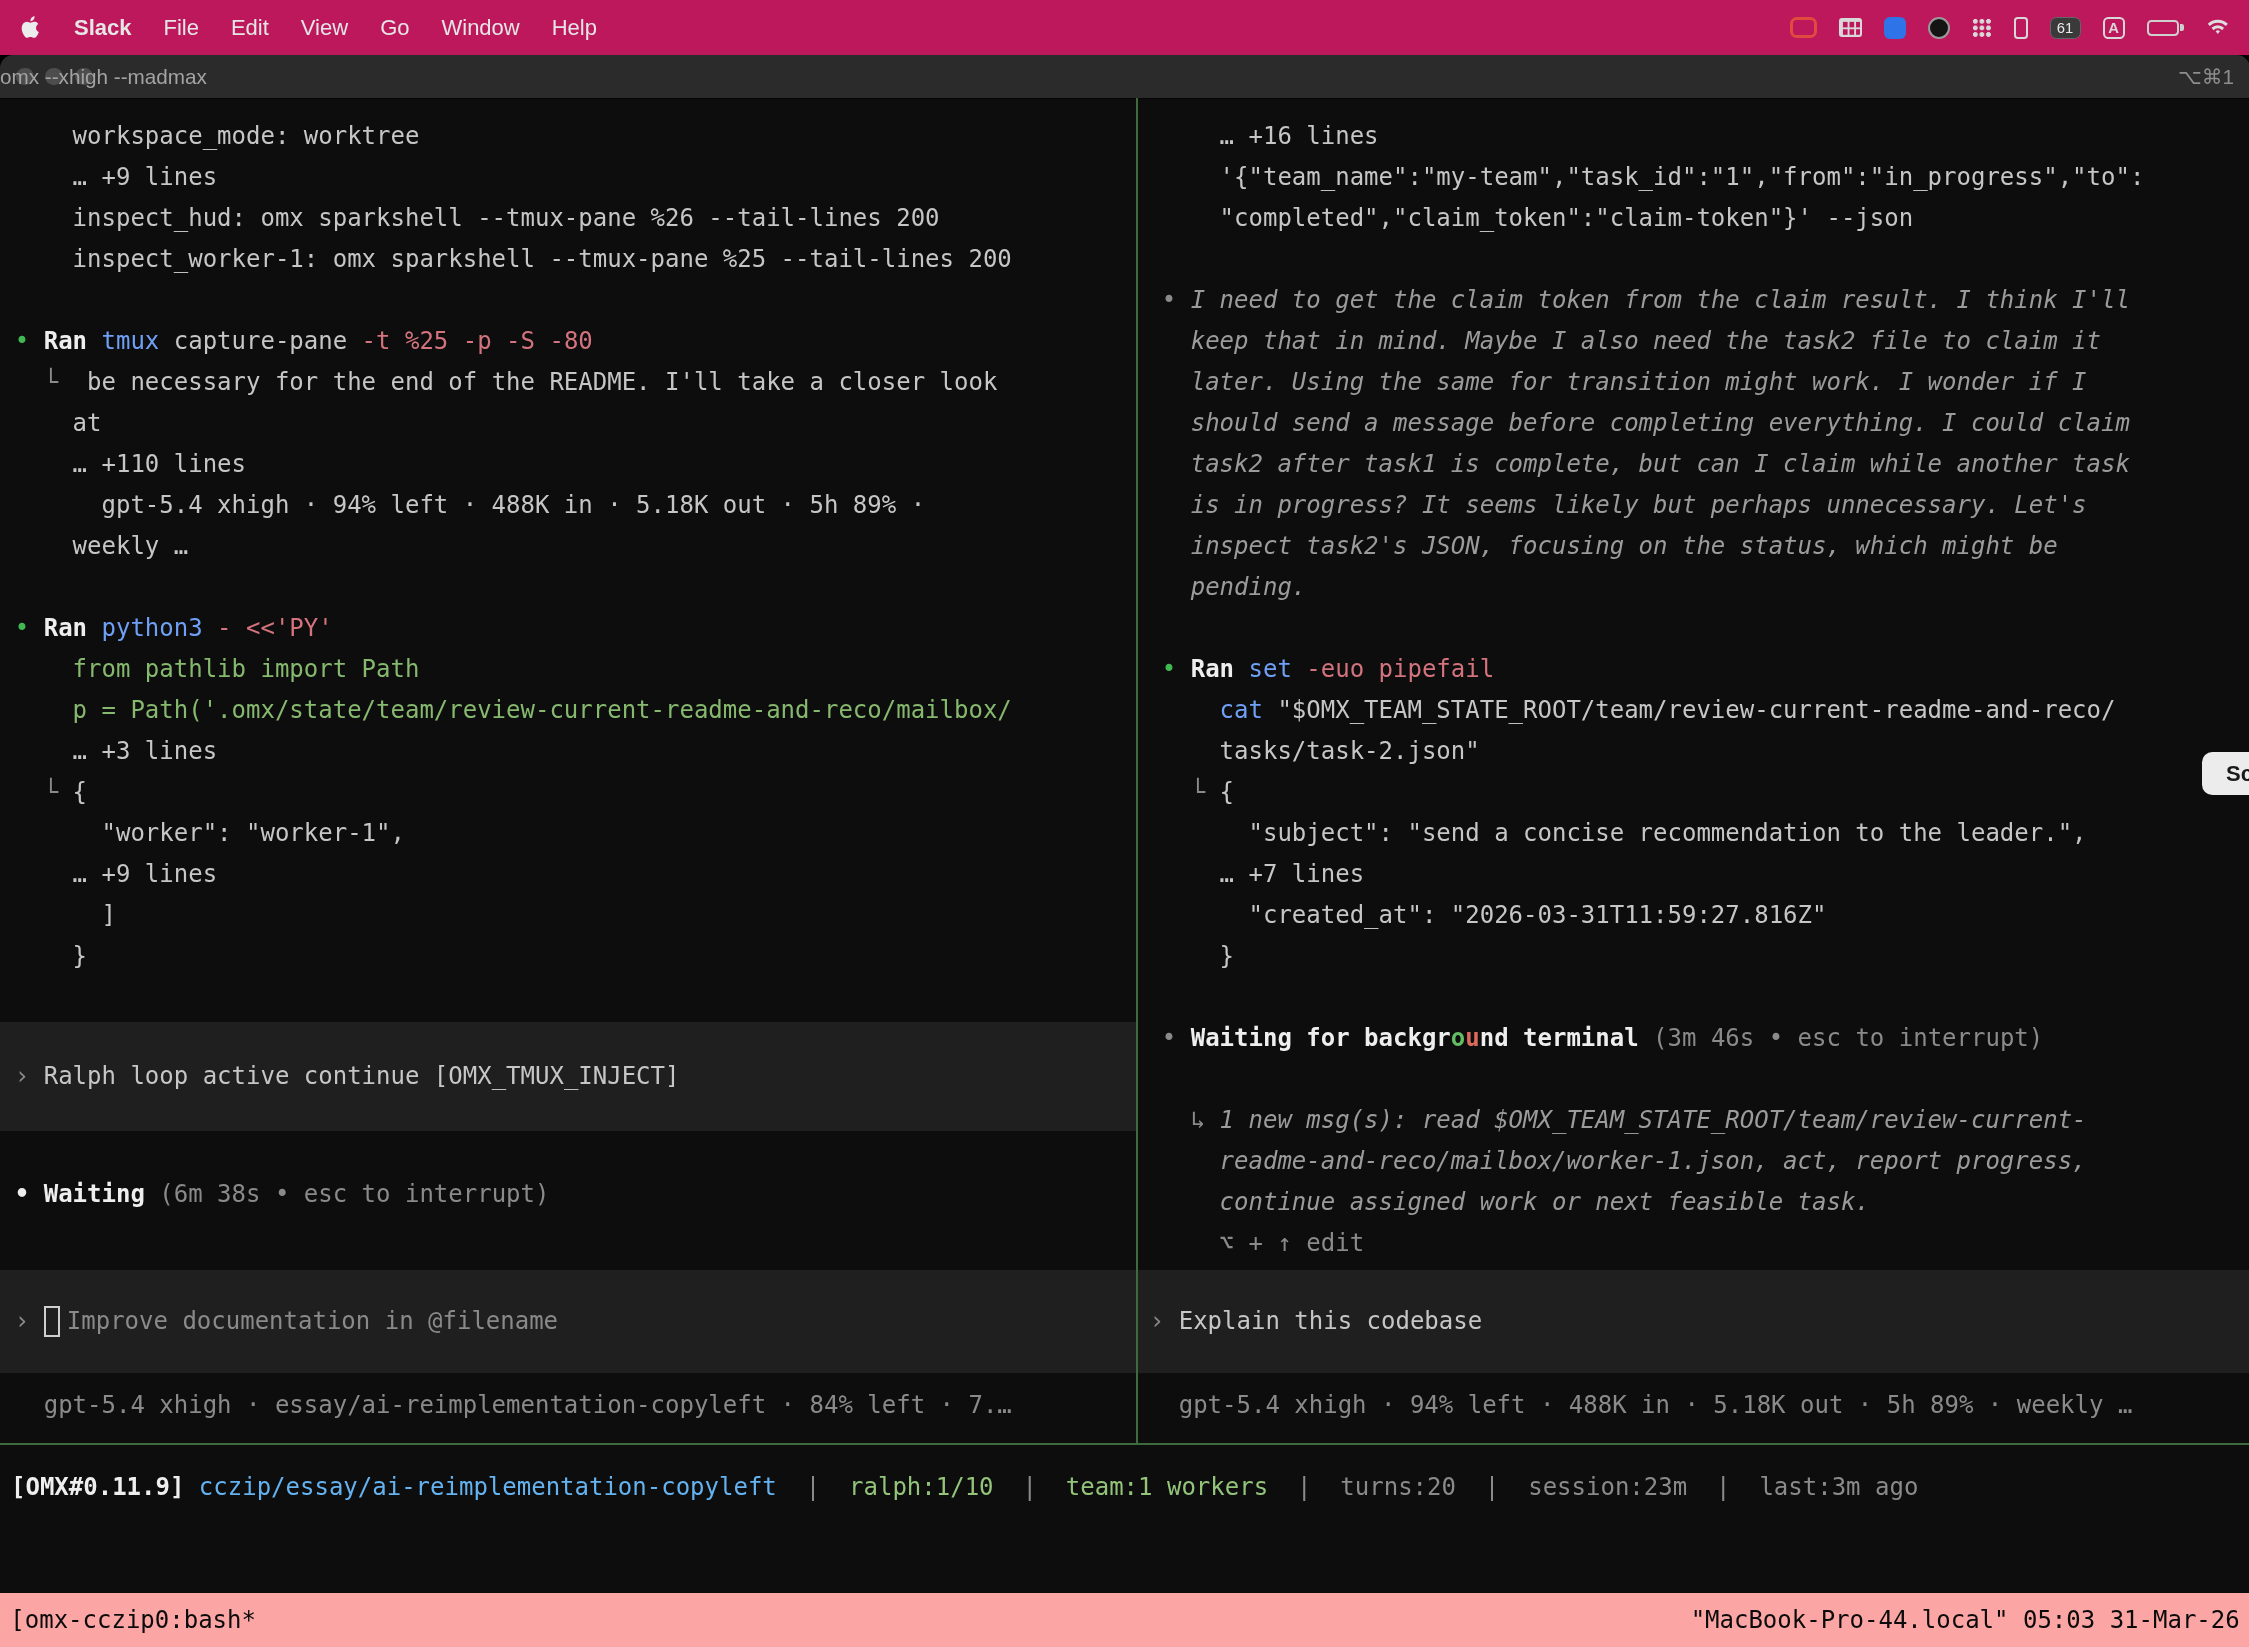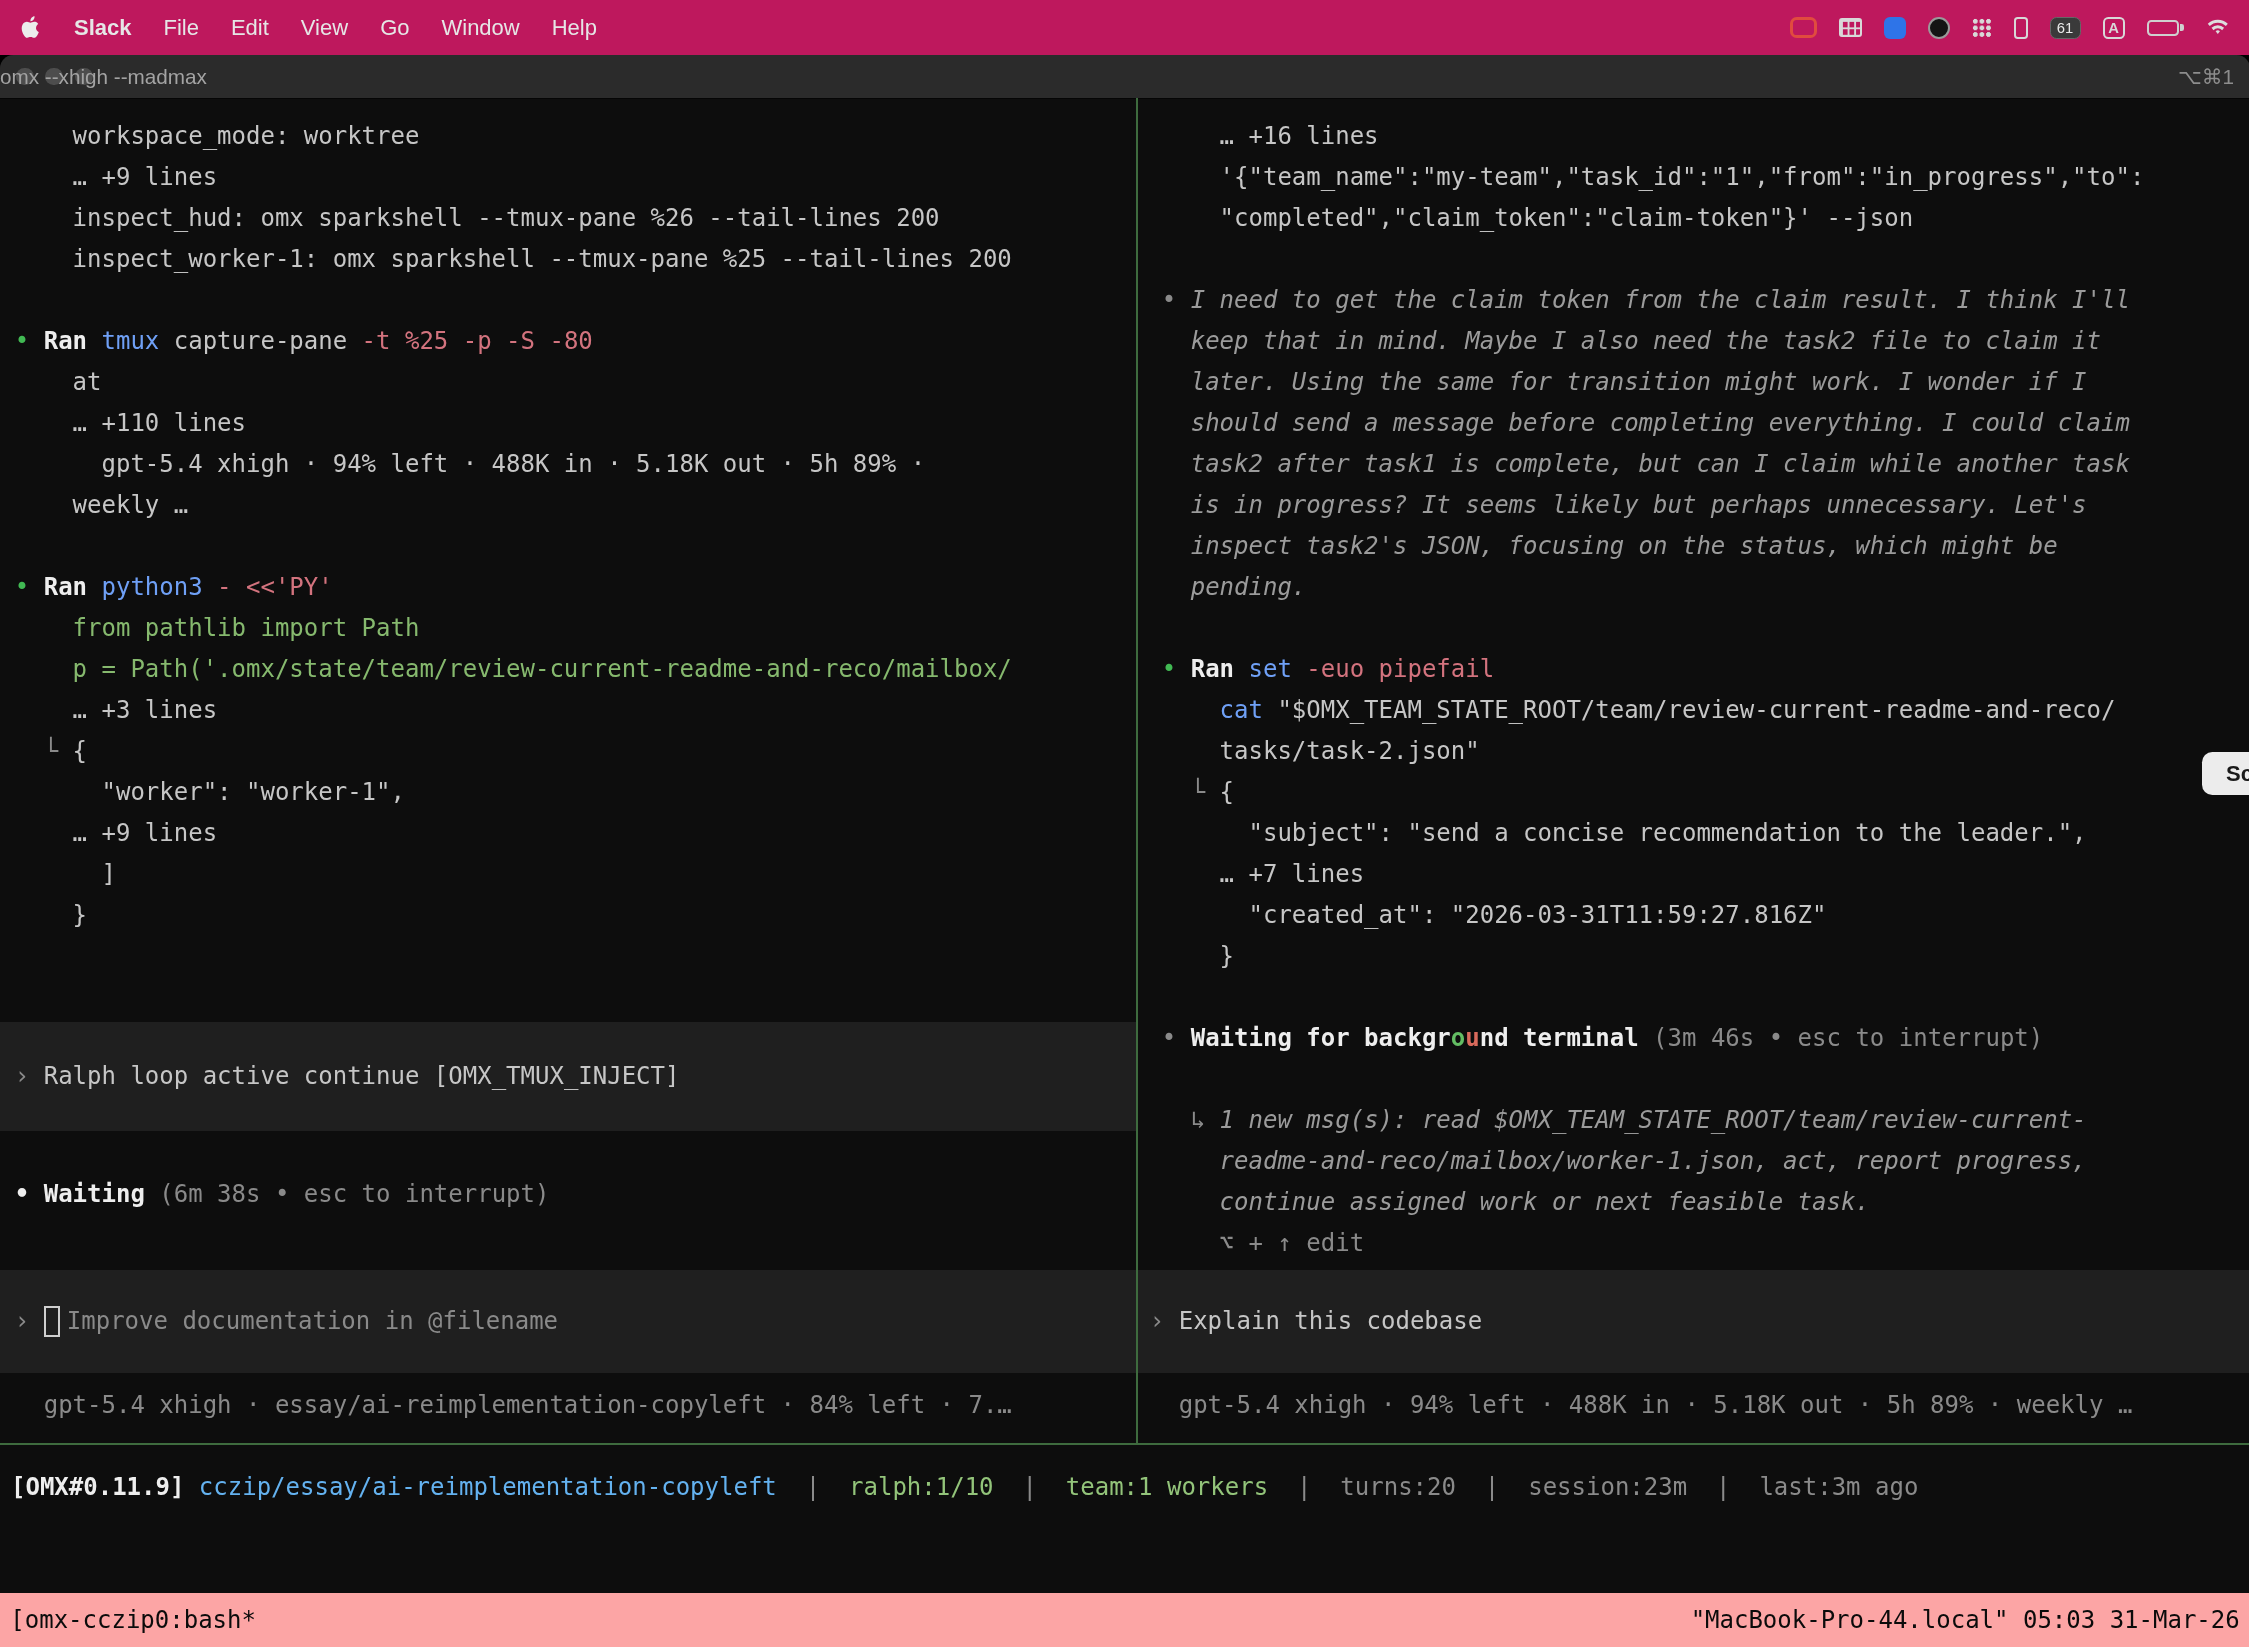--- a/index.html
+++ b/index.html
@@ -128,20 +128,21 @@
     <div class="term">
 
       <div class="pane pane-left">
         <div class="lines">
             <div class="tl"><span class="c-fg">    workspace_mode: worktree</span></div>
             <div class="tl"><span class="c-fg">    … +9 lines</span></div>
             <div class="tl"><span class="c-fg">    inspect_hud: omx sparkshell --tmux-pane %26 --tail-lines 200</span></div>
             <div class="tl"><span class="c-fg">    inspect_worker-1: omx sparkshell --tmux-pane %25 --tail-lines 200</span></div>
             <div class="tl">&nbsp;</div>
             <div class="tl"><span class="c-gb">• </span><span class="c-w">Ran </span><span class="c-b">tmux </span><span class="c-fg">capture-pane </span><span class="c-r">-t %25 -p -S -80</span></div>
+            <div class="tl"><span class="c-dim">  └  </span><span class="c-fg">be necessary for the end of the README. I'll take a closer look</span></div>
             <div class="tl"><span class="c-fg">    at</span></div>
             <div class="tl"><span class="c-fg">    … +110 lines</span></div>
             <div class="tl"><span class="c-fg">      gpt-5.4 xhigh · 94% left · 488K in · 5.18K out · 5h 89% ·</span></div>
             <div class="tl"><span class="c-fg">    weekly …</span></div>
             <div class="tl">&nbsp;</div>
             <div class="tl"><span class="c-gb">• </span><span class="c-w">Ran </span><span class="c-b">python3 </span><span class="c-r">- &lt;&lt;'PY'</span></div>
             <div class="tl"><span class="c-g">    from pathlib import Path</span></div>
             <div class="tl"><span class="c-g">    p = Path('.omx/state/team/review-current-readme-and-reco/mailbox/</span></div>
             <div class="tl"><span class="c-fg">    … +3 lines</span></div>
             <div class="tl"><span class="c-dim">  └ </span><span class="c-fg">{</span></div>

